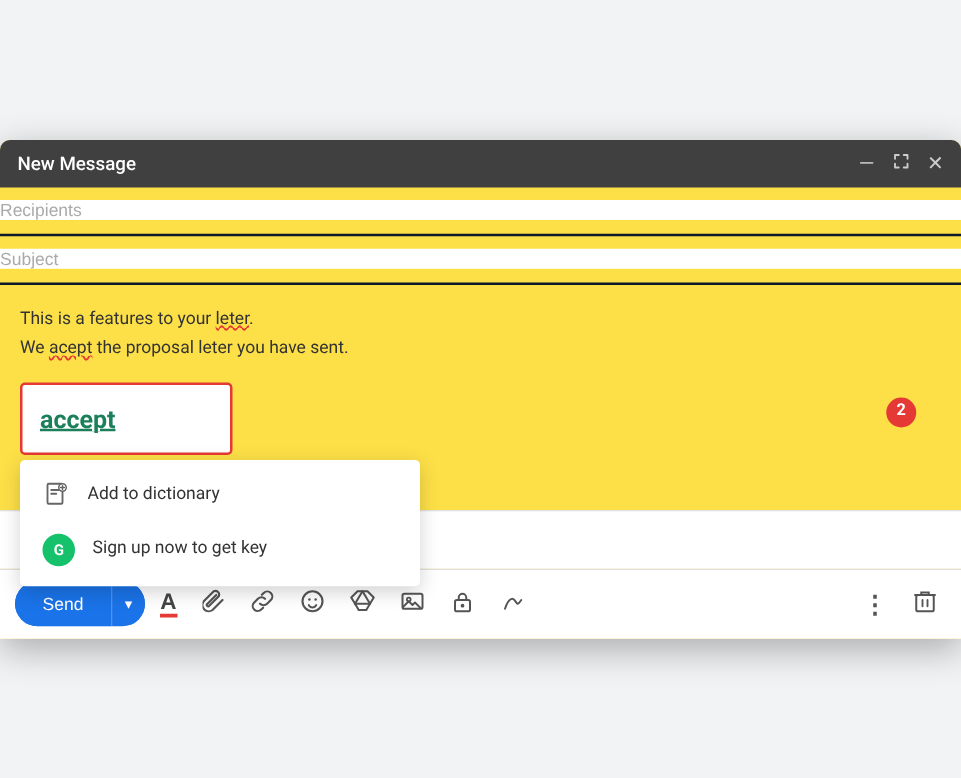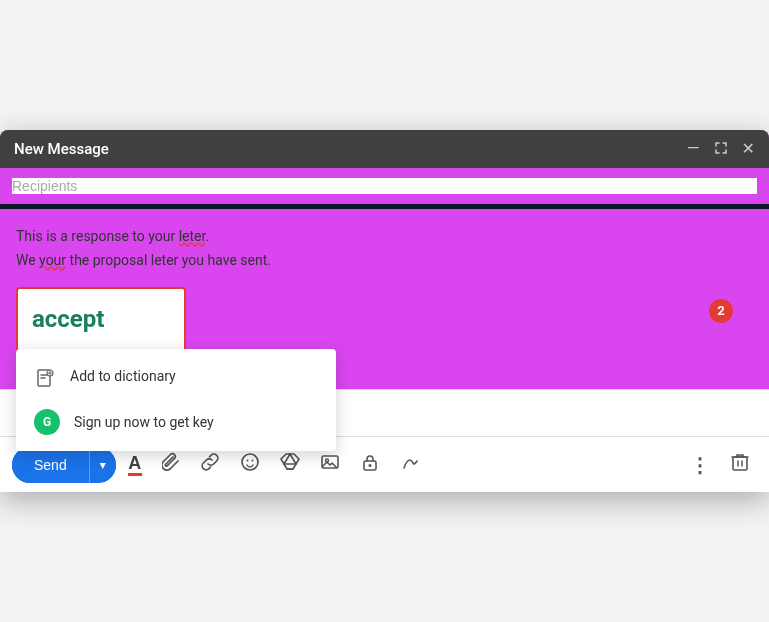--- a/index.html
+++ b/index.html
@@ -7,21 +7,21 @@
       background: #f1f3f4;
       font-family: 'Roboto', Arial, sans-serif;
       display: flex;
       align-items: center;
       justify-content: center;
       min-height: 100vh;
     }
 
     .compose-window {
       width: 769px;
-      background: #d946ef;
+      background: #fde047;
       border-radius: 8px 8px 0 0;
       box-shadow: 0 8px 30px rgba(0,0,0,0.3);
       overflow: visible;
       position: relative;
     }
 
     
     .compose-header {
       background: #404040;
       border-radius: 8px 8px 0 0;
@@ -42,22 +42,22 @@
     }
     .compose-header-icon {
       color: #ccc;
       font-size: 16px;
       cursor: pointer;
       line-height: 1;
     }
 
     
     .compose-field {
-      padding: 10px 12px;
-      border-bottom: 5px solid #0f172a;
+      padding: 10px 0;
+      border-bottom: 2px solid #0f172a;
       color: #aaa;
       font-size: 14px;
     }
     .compose-field input {
       border: none;
       outline: none;
       width: 100%;
       font-size: 14px;
       color: #333;
     }
@@ -85,39 +85,40 @@
       top: 78px;
       background: #fff;
       border: 2.5px solid #e53935;
       border-radius: 4px;
       width: 170px;
       z-index: 10;
     }
     .autocorrect-suggestion {
       padding: 10px 14px;
       color: #1a7f5a;
-      font-size: 24px;
+      font-size: 20px;
       font-weight: 700;
+      text-decoration: underline;
     }
 
     
     .context-menu {
       position: absolute;
       left: 16px;
       top: 140px;
       background: #fff;
       border-radius: 4px;
       box-shadow: 0 4px 16px rgba(0,0,0,0.18);
       width: 320px;
       z-index: 20;
       padding: 6px 0;
     }
     .context-menu-item {
       display: flex;
-      align-items: flex-end;
+      align-items: flex-start;
       padding: 10px 18px;
       font-size: 14px;
       color: #333;
       cursor: pointer;
       gap: 14px;
     }
     .context-menu-icon {
       width: 22px;
       height: 22px;
       display: flex;
@@ -258,27 +259,30 @@
         </svg>
       </span>
       <span class="compose-header-icon" title="Close">✕</span>
     </div>
   </div>
 
   <div class="compose-field">
     <input type="text" placeholder="Recipients" style="">
   </div>
 
+  <div class="compose-field">
+    <input type="text" placeholder="Subject" style="">
+  </div>
 
   <div class="compose-body">
     <span class="line">
-      <span>This is a response to your </span><span class="misspelled">leter</span><span>.</span>
+      <span>This is a features to your </span><span class="misspelled">leter</span><span>.</span>
     </span>
     <span class="line">
-      <span>We </span><span class="misspelled">your</span><span> the proposal leter you have sent.</span>
+      <span>We </span><span class="misspelled">acept</span><span> the proposal leter you have sent.</span>
     </span>
 
     <div class="autocorrect-popup">
       <div class="autocorrect-suggestion">accept</div>
     </div>
 
     <div class="context-menu">
       <div class="context-menu-item">
         <span class="context-menu-icon">
           <svg width="20" height="20" viewBox="0 0 20 20" fill="none">

